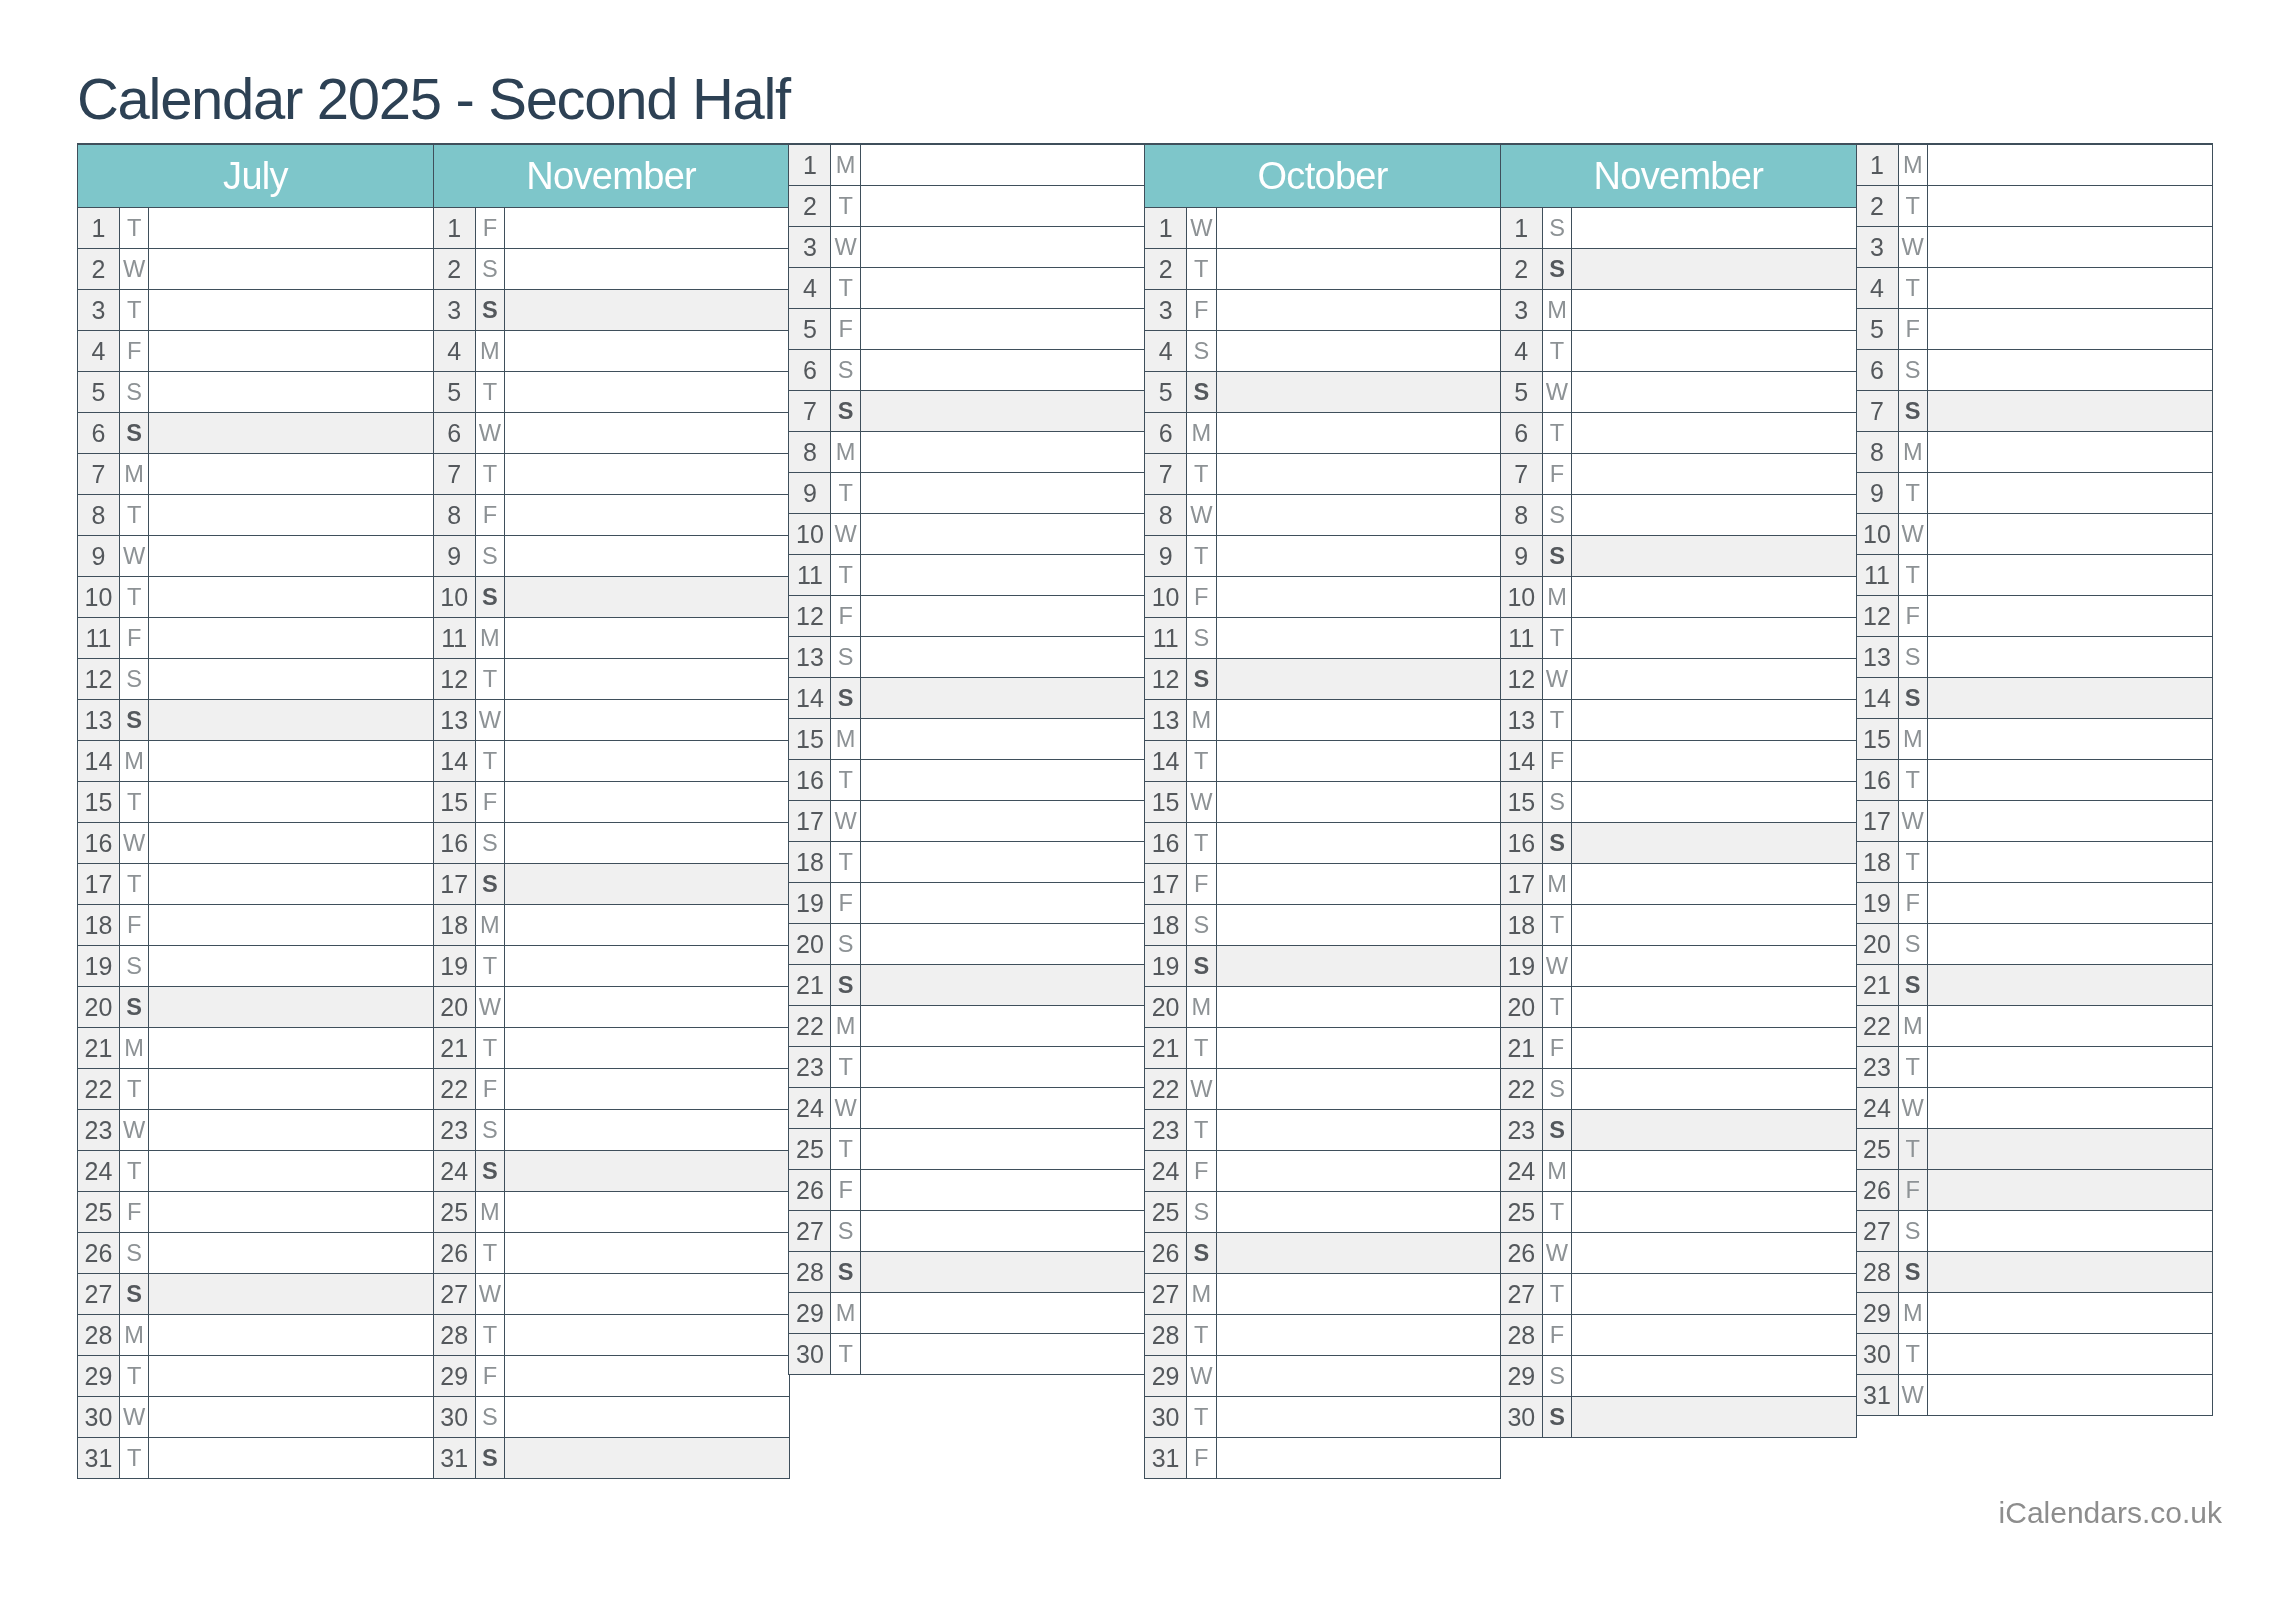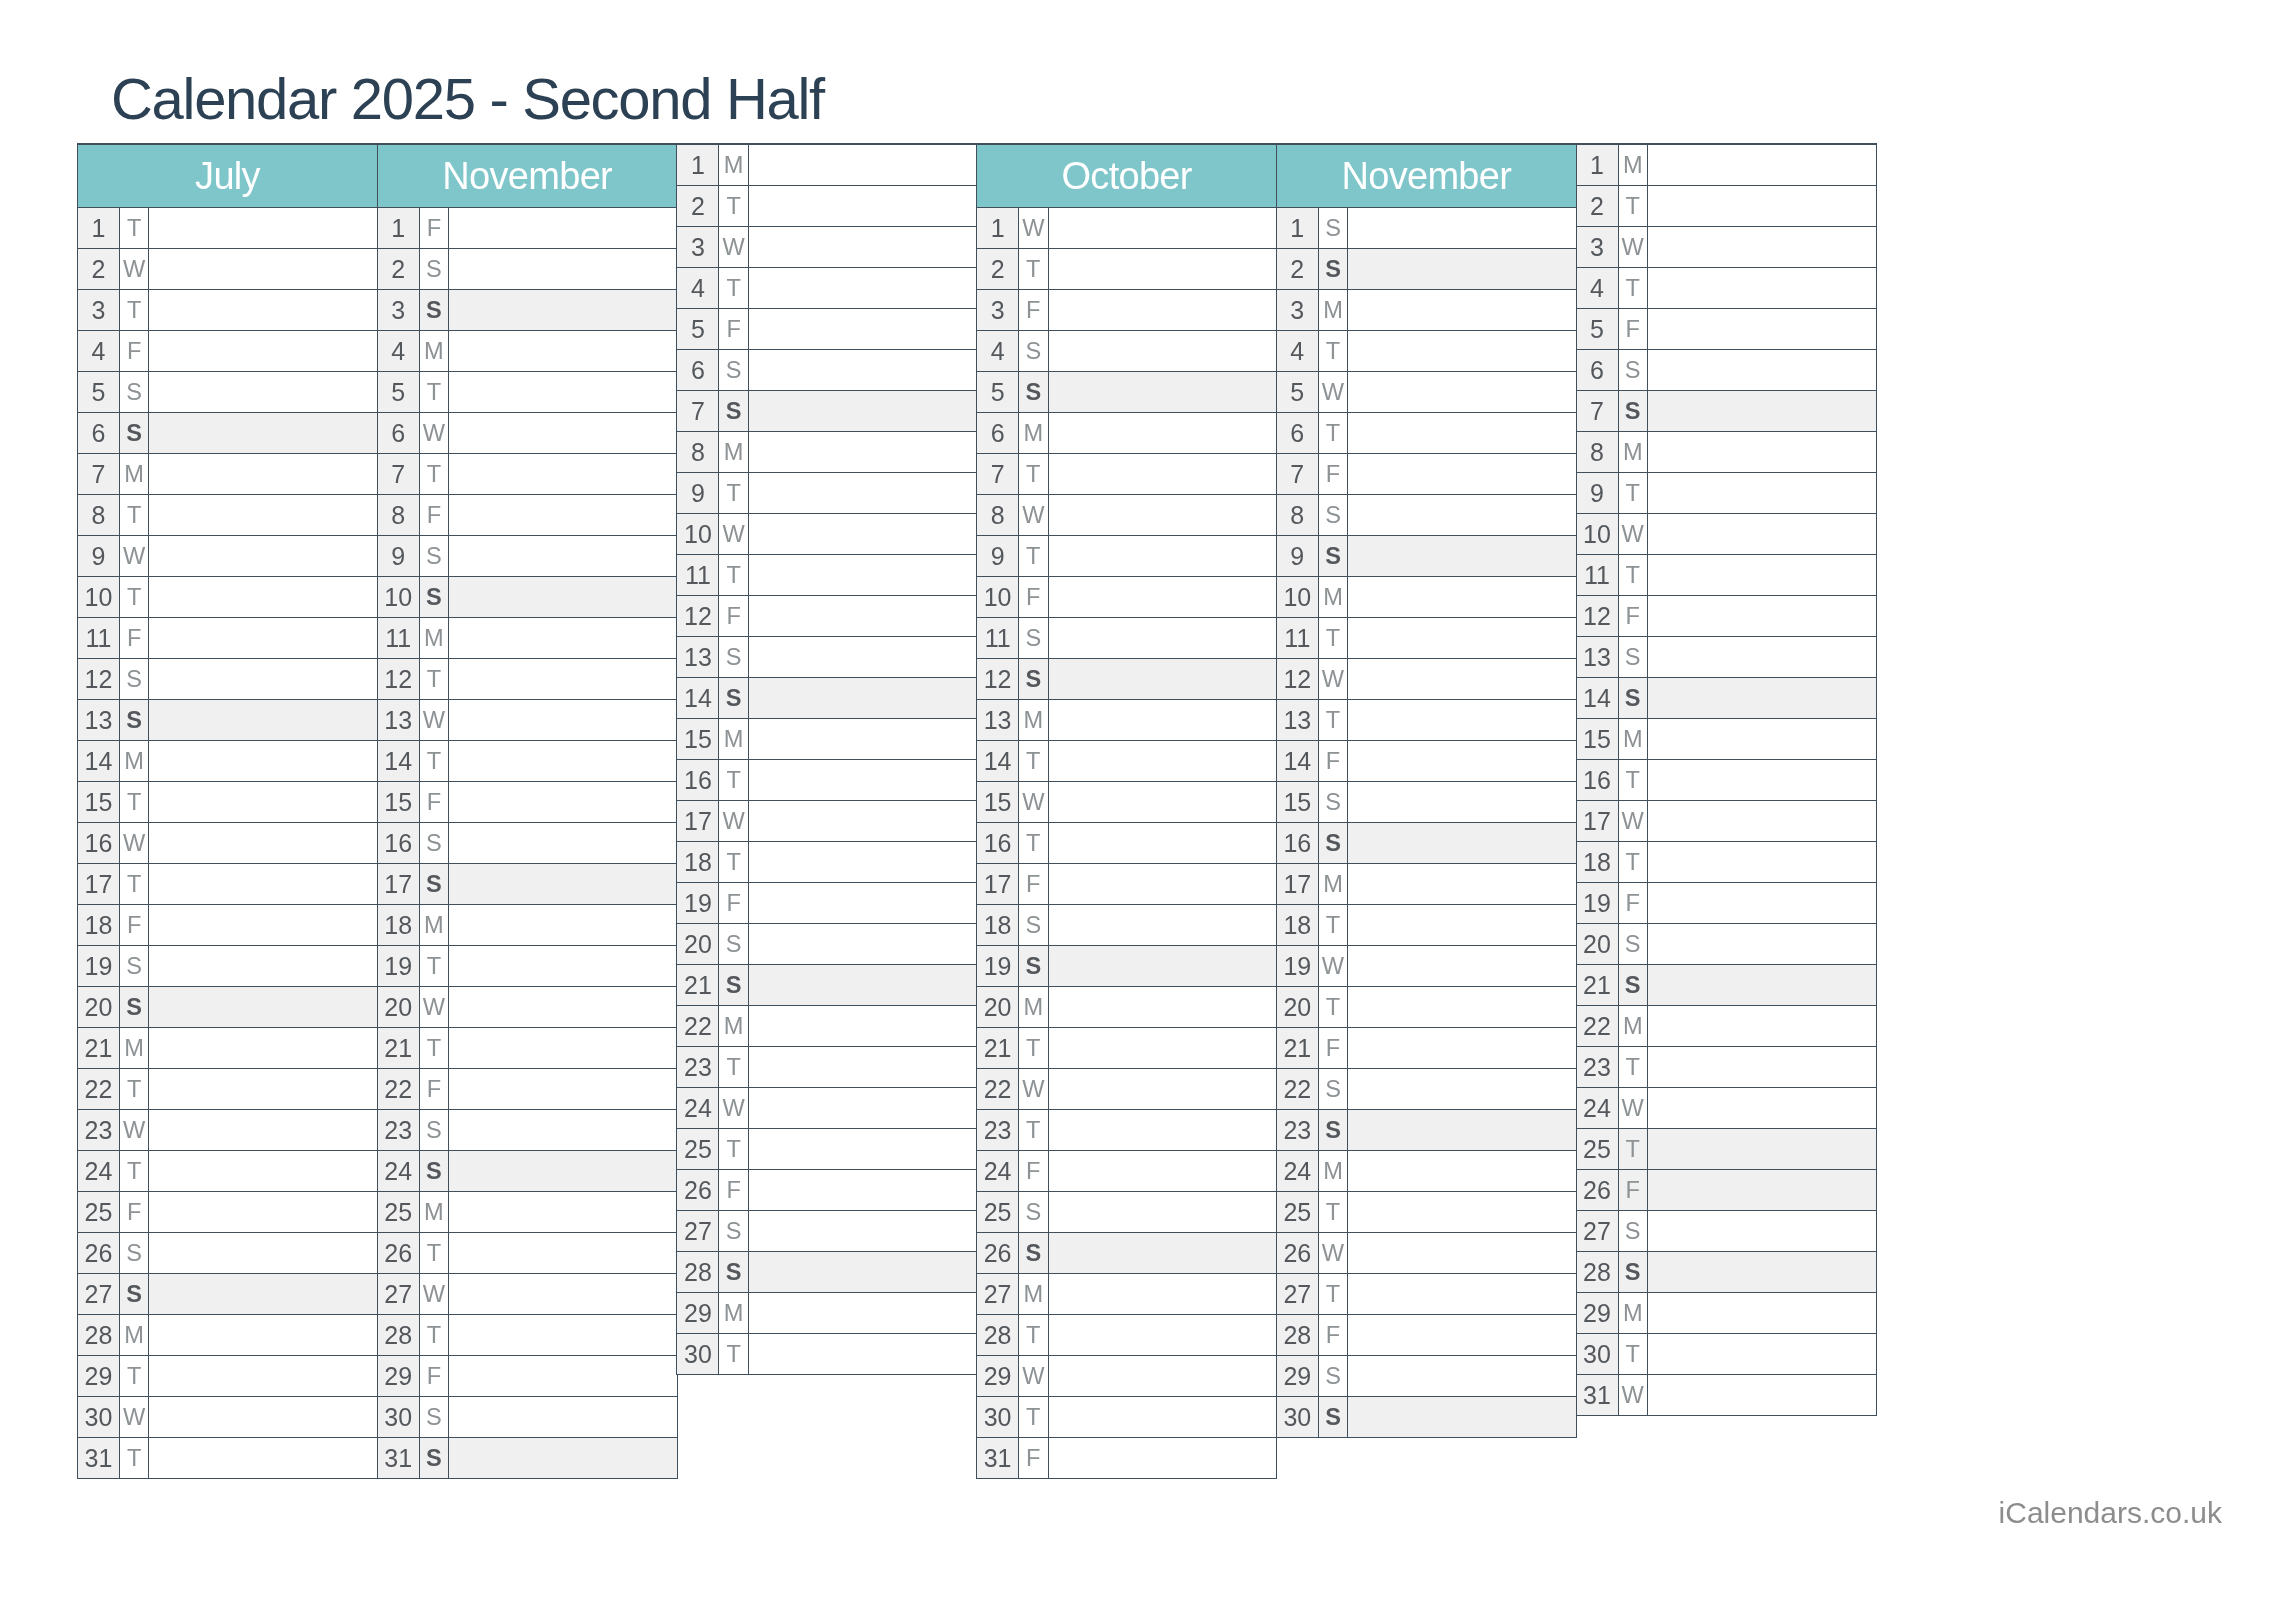--- a/index.html
+++ b/index.html
@@ -4,28 +4,28 @@
 <style>
   html,body{margin:0;padding:0;}
   body{
     width:2295px;height:1622px;background:#ffffff;position:relative;
     font-family:"Liberation Sans","DejaVu Sans",sans-serif;
     overflow:hidden;
   }
   .page-title{
     position:absolute;left:77px;top:67px;
     font-size:58px;line-height:1.1;letter-spacing:-1.3px;
-    color:var(--title_navy);white-space:nowrap;font-weight:400;margin-left:34px;
+    color:var(--title_navy);white-space:nowrap;font-weight:400;
   }
   .calendar{
     position:absolute;left:77px;top:143px;
     display:flex;align-items:flex-start;
   }
   .month{
-    width:301px;box-sizing:border-box;background:#ffffff;
+    width:357px;box-sizing:border-box;background:#ffffff;
     border-left:1.3px solid var(--border_dark);
     border-right:1.3px solid var(--border_dark);
     border-top:2px solid var(--border_dark);
   }
   .month + .month{margin-left:-1.3px;}
   .month-header{
     height:63px;box-sizing:border-box;
     background:var(--header_teal);
     border-bottom:1.3px solid var(--border_dark);
     display:flex;align-items:center;justify-content:center;

